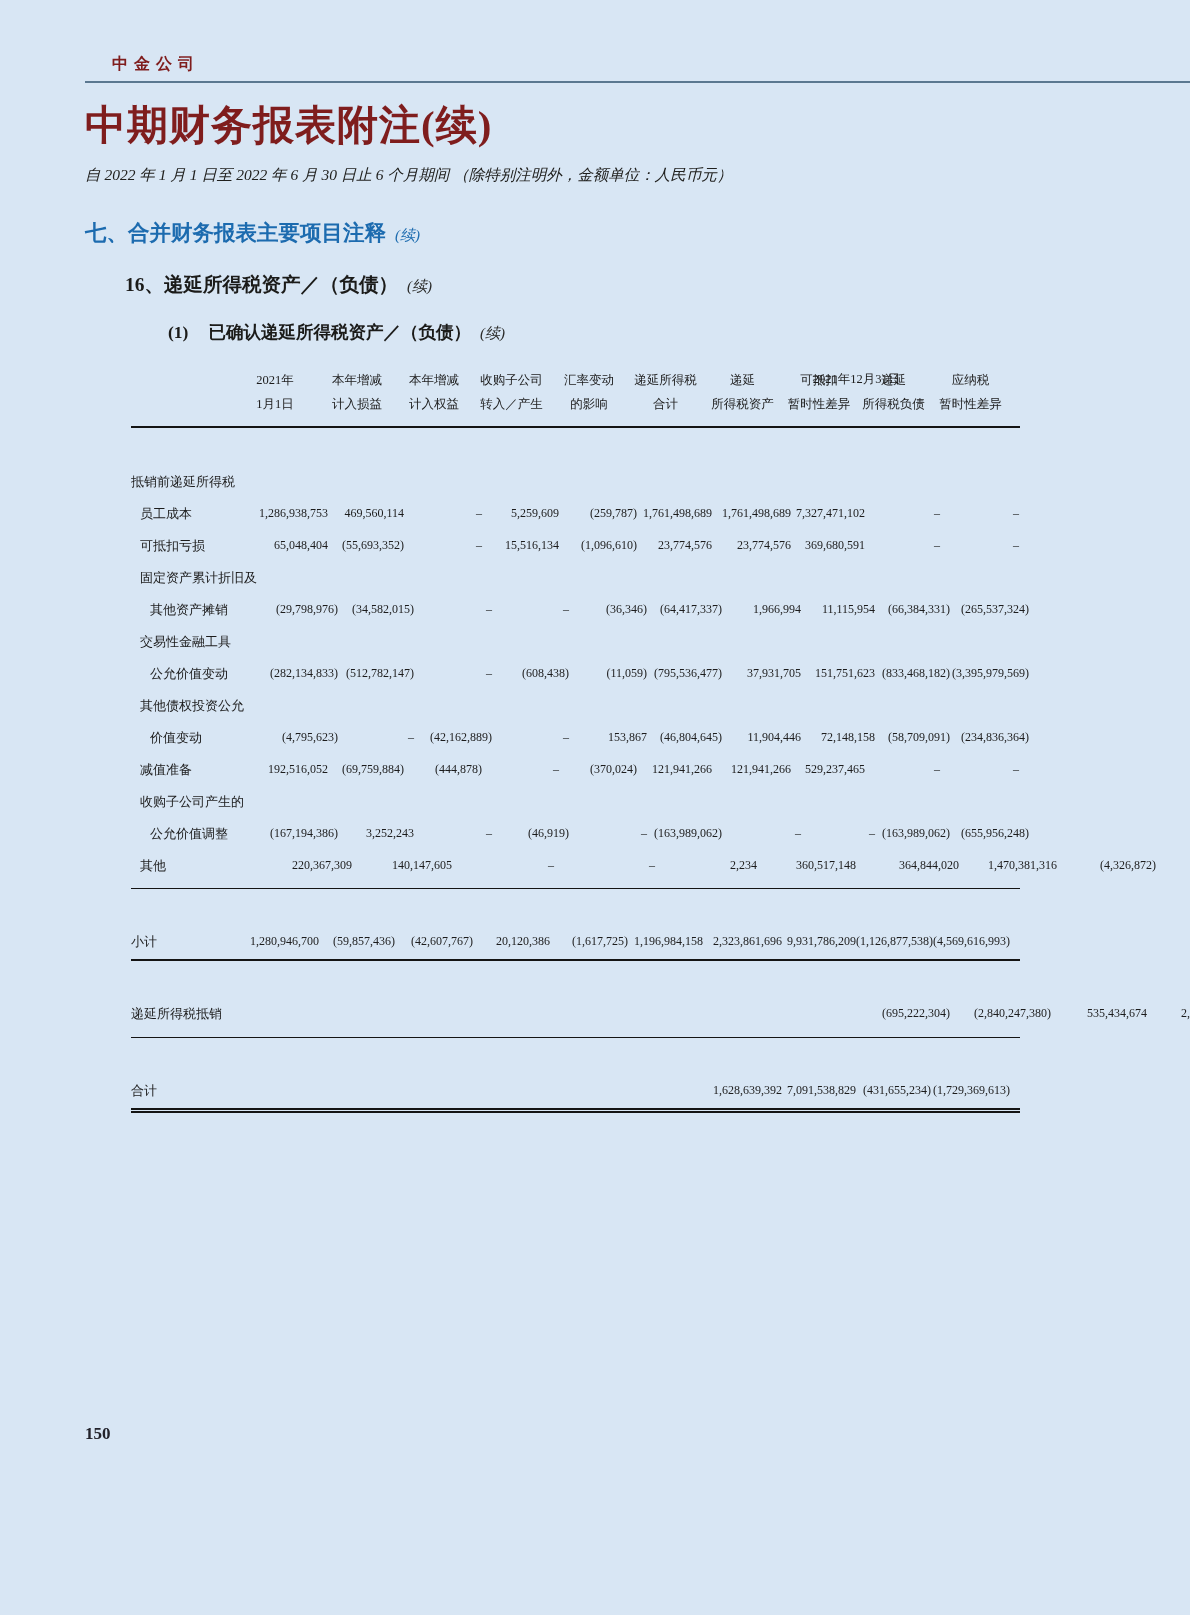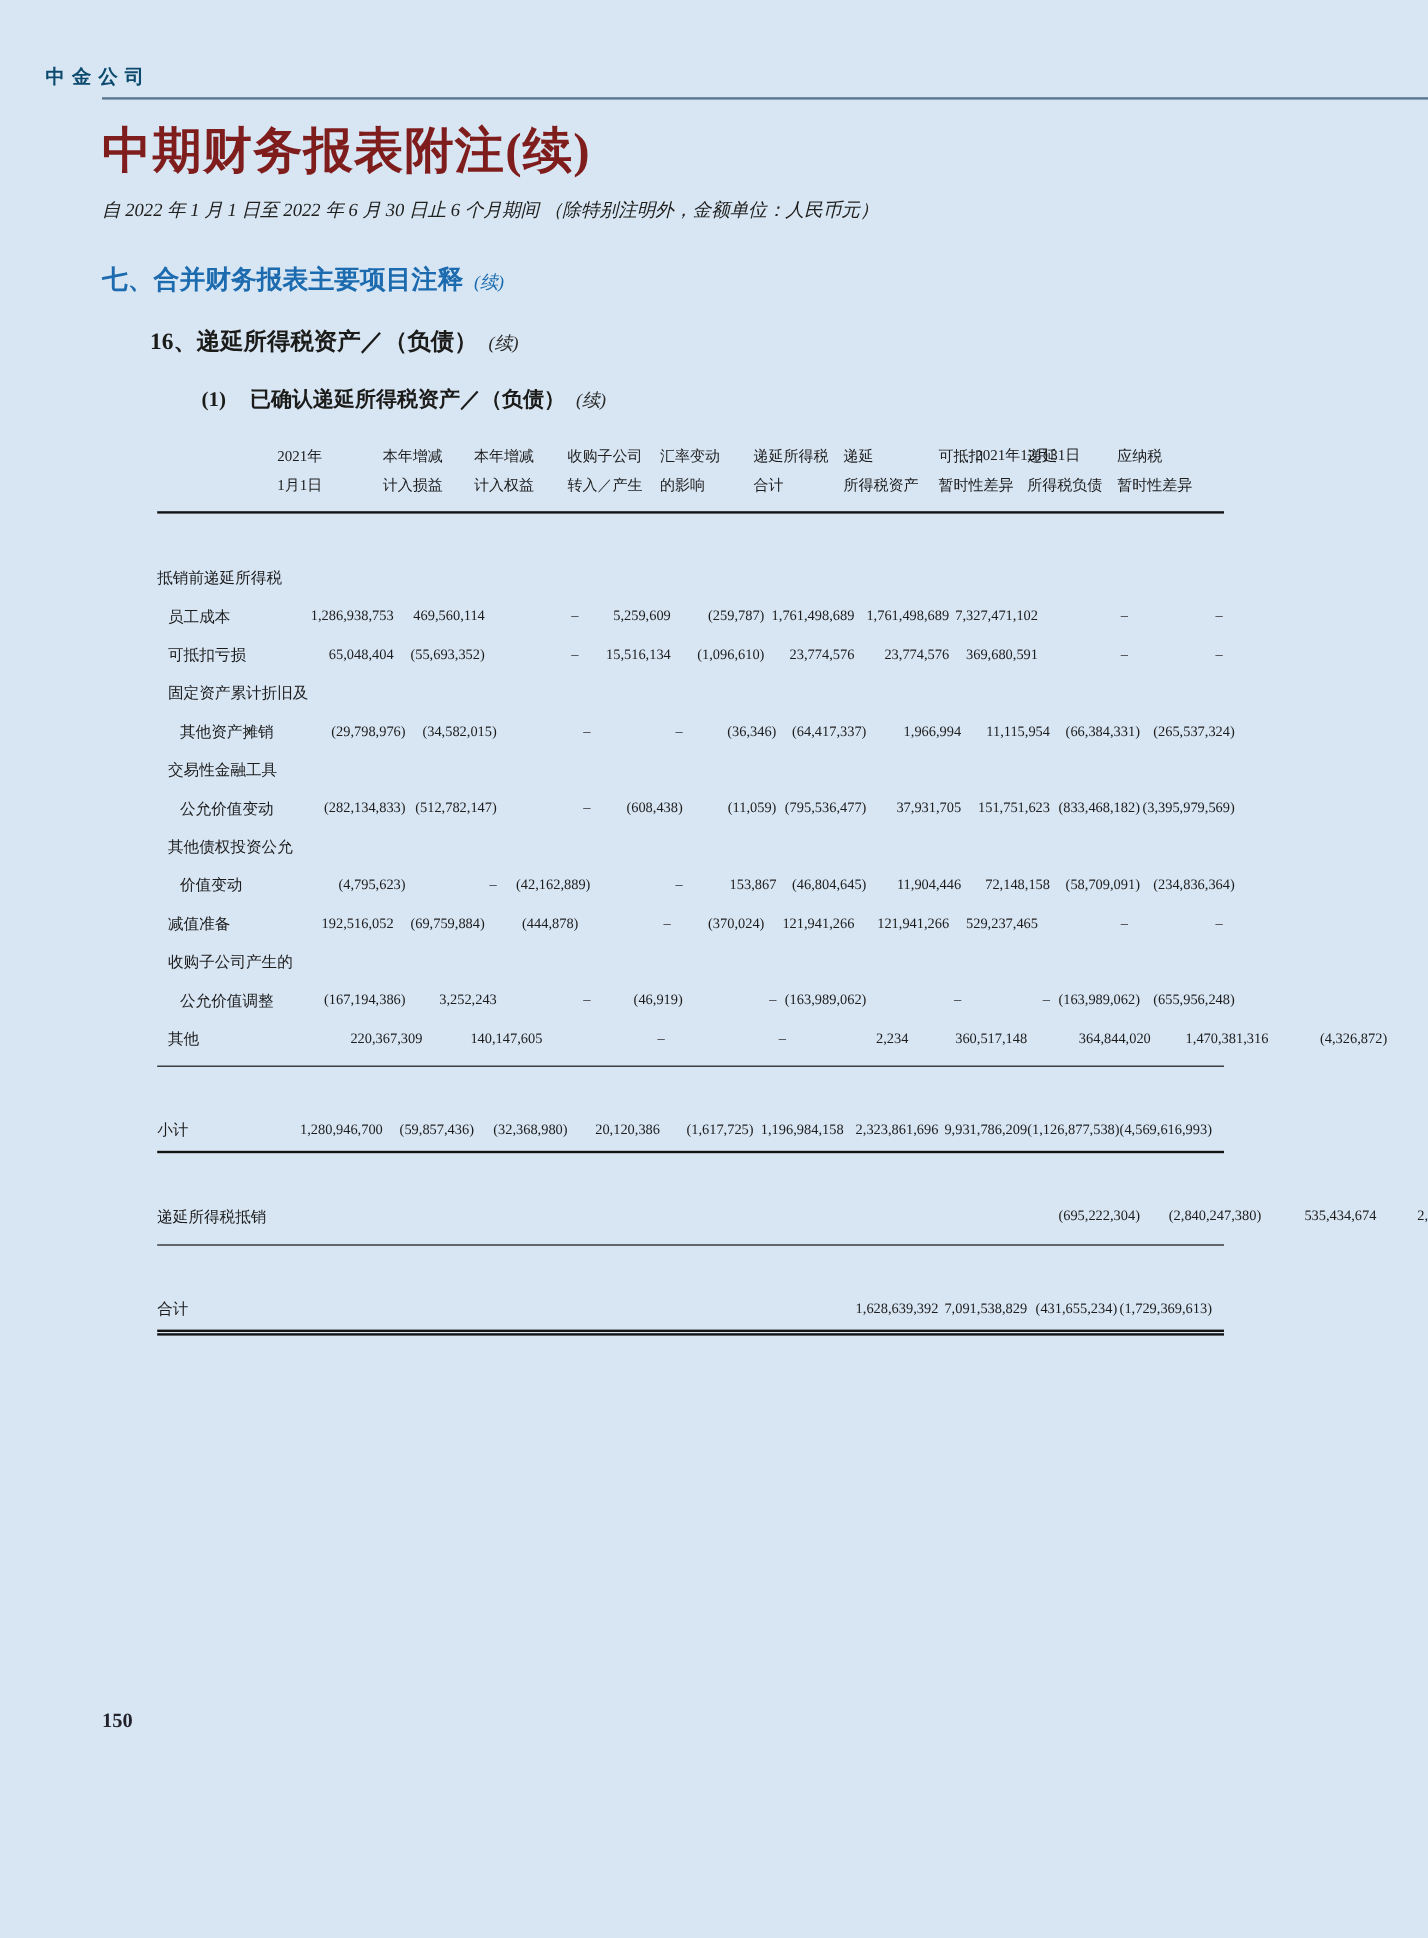--- a/index.html
+++ b/index.html
@@ -6,24 +6,24 @@
   .page{
     position:relative;
     width:1190px;height:1615px;
     background:#d8e6f4;
     font-family:"Liberation Serif","DejaVu Serif",serif;
     color:#1c1c1c;
     overflow:hidden;
   }
   
   .company{
-    margin:54px 0 0 38px;
+    margin:54px 0 0 112px;
     font-size:16px;font-weight:bold;
     letter-spacing:6px;
-    color:#0c4a6e;
+    color:#7f1d1d;
   }
   .company-rule{
     margin-left:85px;margin-top:6px;
     border-top:2px solid #5b7890;
     height:0;
   }
   h1{
     margin:20px 85px 0;
     font-size:41px;line-height:1.12;
     font-weight:bold;color:#7f1d1d;
@@ -64,21 +64,21 @@
     border-bottom:2.5px solid #141414;
   }
   .ghdr{
     position:absolute;left:572px;top:0;width:307px;
     text-align:center;font-size:12.5px;line-height:18px;
     white-space:nowrap;
   }
   .hrow{display:flex;align-items:baseline;line-height:20px;}
   .hrow1{margin-top:26px;}
   .hrow2{margin-top:4px;}
-  .hc{font-size:12.5px;text-align:left;flex:none;white-space:nowrap;}
+  .hc{font-size:12.5px;text-align:center;flex:none;white-space:nowrap;}
   .rlabel{
     flex:0 0 100px;
     font-size:13px;text-align:left;
     white-space:nowrap;overflow:visible;
   }
   .i1{padding-left:9px;}
   .i2{padding-left:19px;}
   .num{flex:none;text-align:right;white-space:nowrap;font-size:12px;}
   .c0{width:88px}.c1{width:76px}.c2{width:78px}.c3{width:77px}.c4{width:78px}
   .c5{width:75px}.c6{width:79px}.c7{width:74px}.c8{width:75px}.c9{width:79px}
@@ -316,21 +316,21 @@
           <span class="num c5">360,517,148</span>
           <span class="num c6">364,844,020</span>
           <span class="num c7">1,470,381,316</span>
           <span class="num c8">(4,326,872)</span>
           <span class="num c9">(17,307,488)</span>
         </div>
         <div class="trow kind-subtotal rule-medium">
           <span class="rlabel i0">小计</span>
           <span class="num c0">1,280,946,700</span>
           <span class="num c1">(59,857,436)</span>
-          <span class="num c2">(32,368,980)</span>
+          <span class="num c2">(42,607,767)</span>
           <span class="num c3">20,120,386</span>
           <span class="num c4">(1,617,725)</span>
           <span class="num c5">1,196,984,158</span>
           <span class="num c6">2,323,861,696</span>
           <span class="num c7">9,931,786,209</span>
           <span class="num c8">(1,126,877,538)</span>
           <span class="num c9">(4,569,616,993)</span>
         </div>
         <div class="trow kind-subtotal rule-thin">
           <span class="rlabel i0">递延所得税抵销</span>

